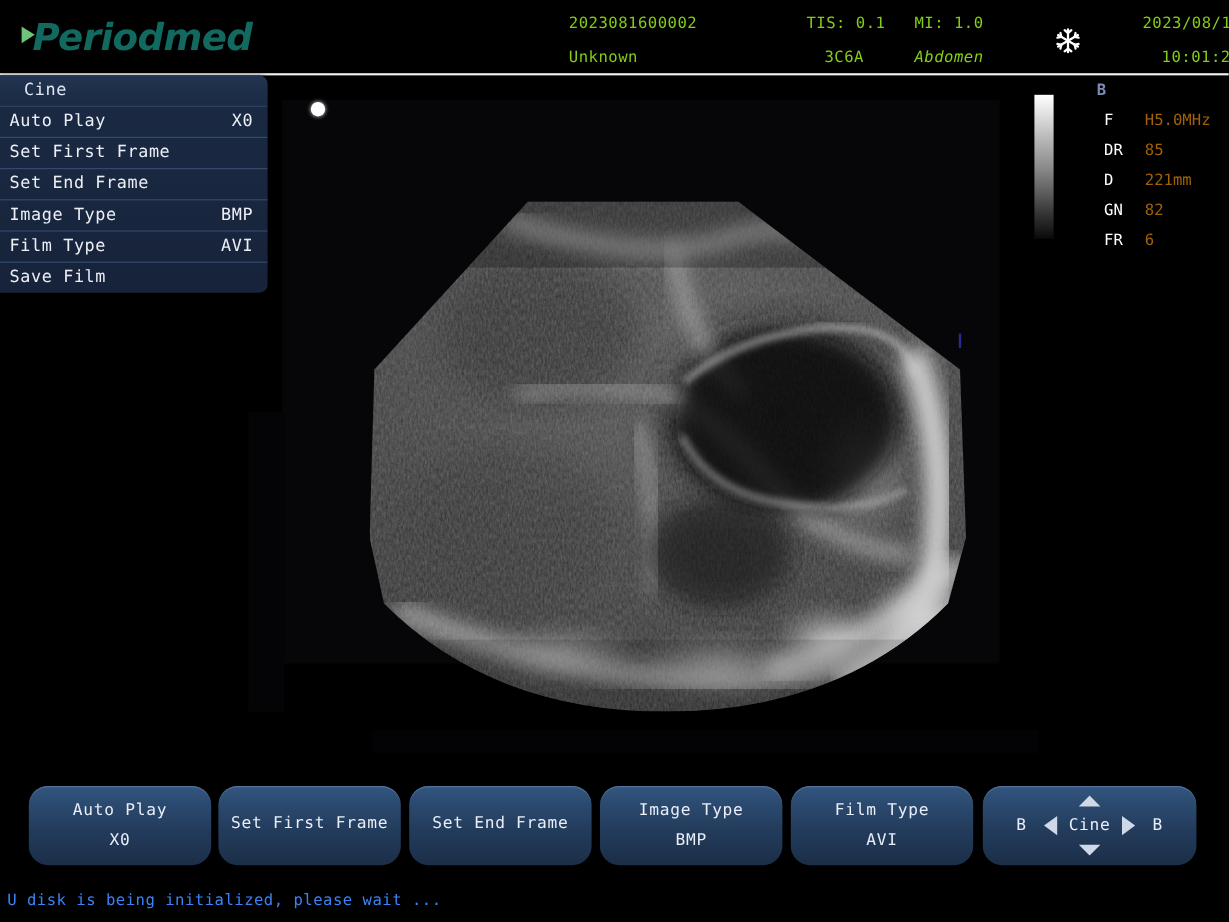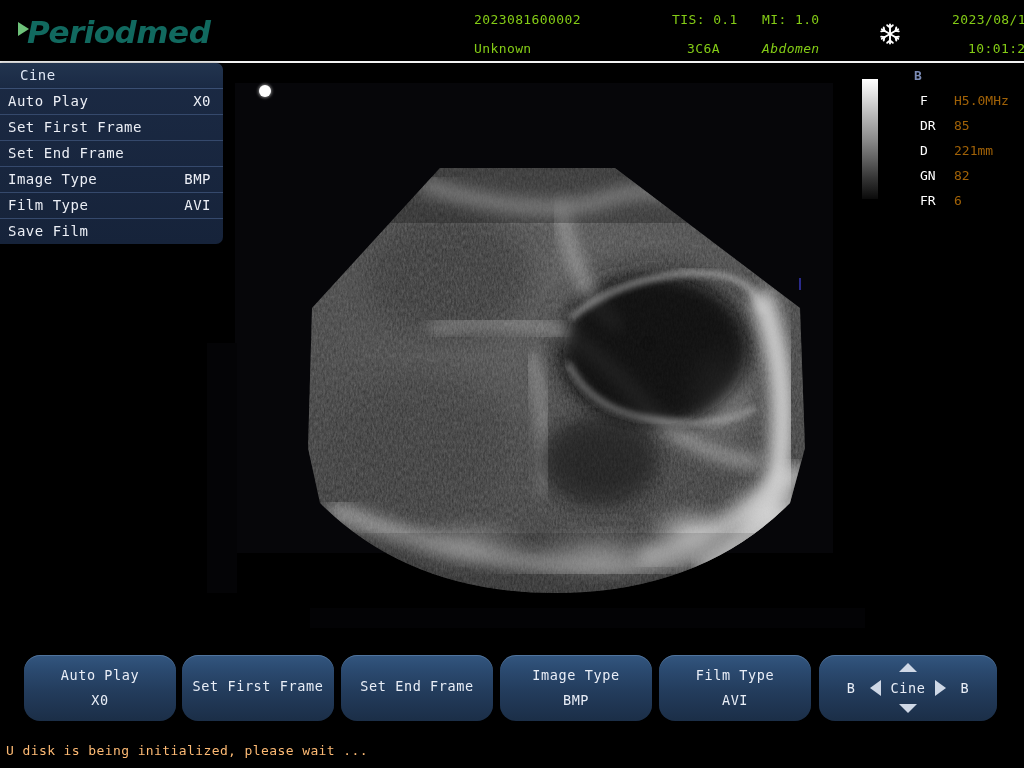--- a/index.html
+++ b/index.html
@@ -82,21 +82,21 @@
   #btn6 .nav-mid{display:flex;align-items:center;gap:10px;}
   .tri-up{width:0;height:0;border-left:9px solid transparent;border-right:9px solid transparent;border-bottom:9px solid #cfd8e6;position:absolute;left:50%;margin-left:-9px;top:8px;}
   .tri-dn{width:0;height:0;border-left:9px solid transparent;border-right:9px solid transparent;border-top:9px solid #cfd8e6;position:absolute;left:50%;margin-left:-9px;bottom:8px;}
   .tri-lf{width:0;height:0;border-top:8px solid transparent;border-bottom:8px solid transparent;border-right:11px solid #cfd8e6;}
   .tri-rt{width:0;height:0;border-top:8px solid transparent;border-bottom:8px solid transparent;border-left:11px solid #cfd8e6;}
   #btn6 .side-b{font-size:13.5px;color:#e9eef7;}
   #btn6 .cine-lbl{font-size:13.5px;color:#e9eef7;}
 
   
   #status-bar{position:absolute;left:0;top:736px;width:1024px;height:32px;background:#000;}
-  #status-msg{position:absolute;left:6px;top:7px;font-size:13px;color:#fdba74;letter-spacing:0.4px;}
+  #status-msg{position:absolute;left:6px;top:7px;font-size:13px;color:#3b82f6;letter-spacing:0.4px;}
 </style>
 </head>
 <body>
 
 <div id="header">
   <div id="logo">
     <span class="tri"></span>
     <span class="word">Periodmed</span>
   </div>
 

